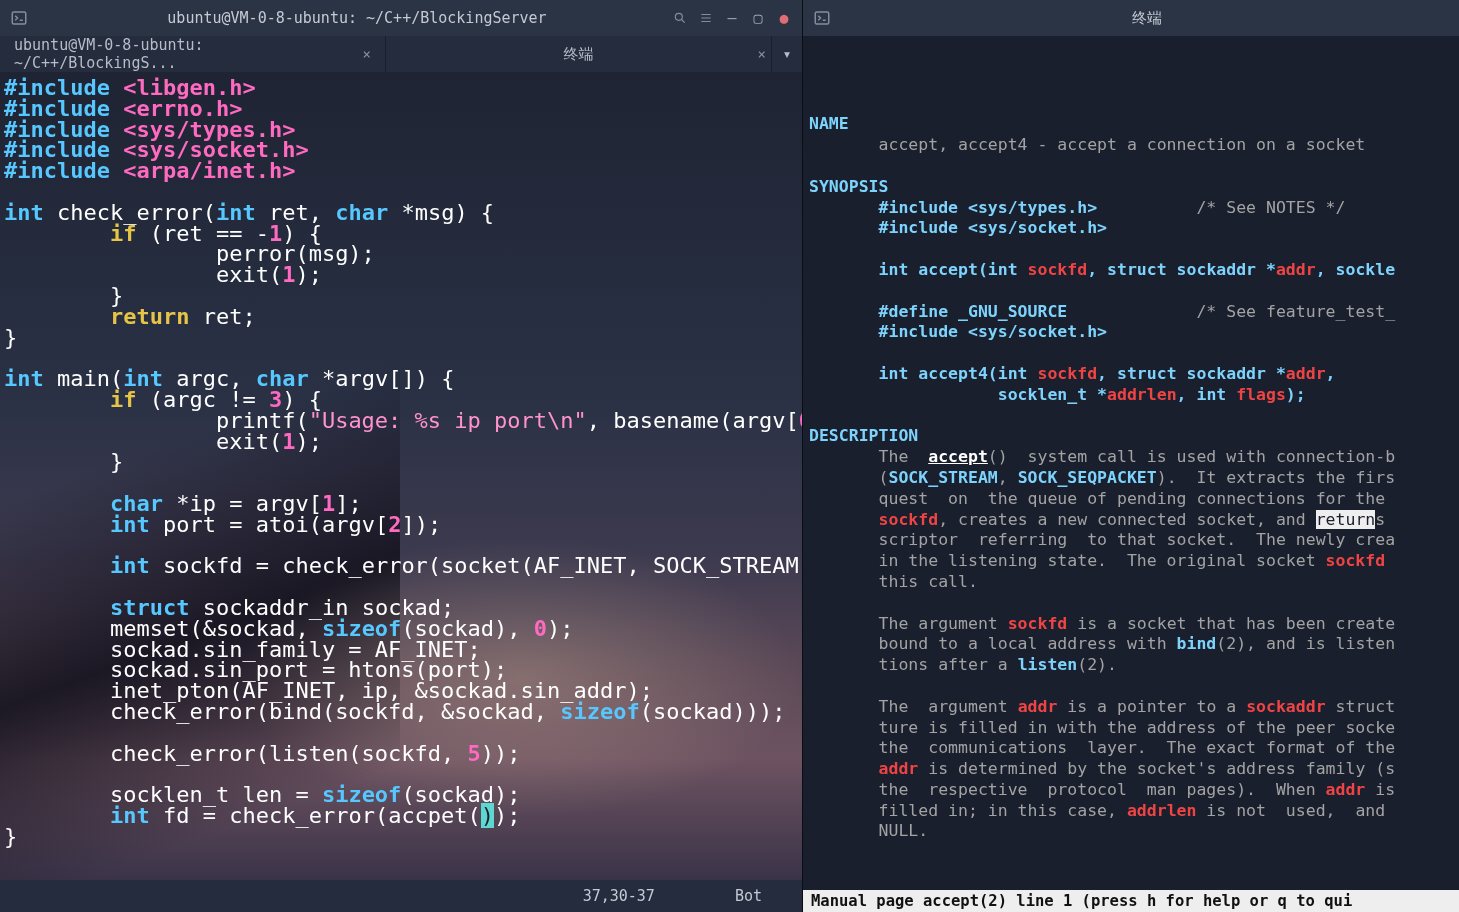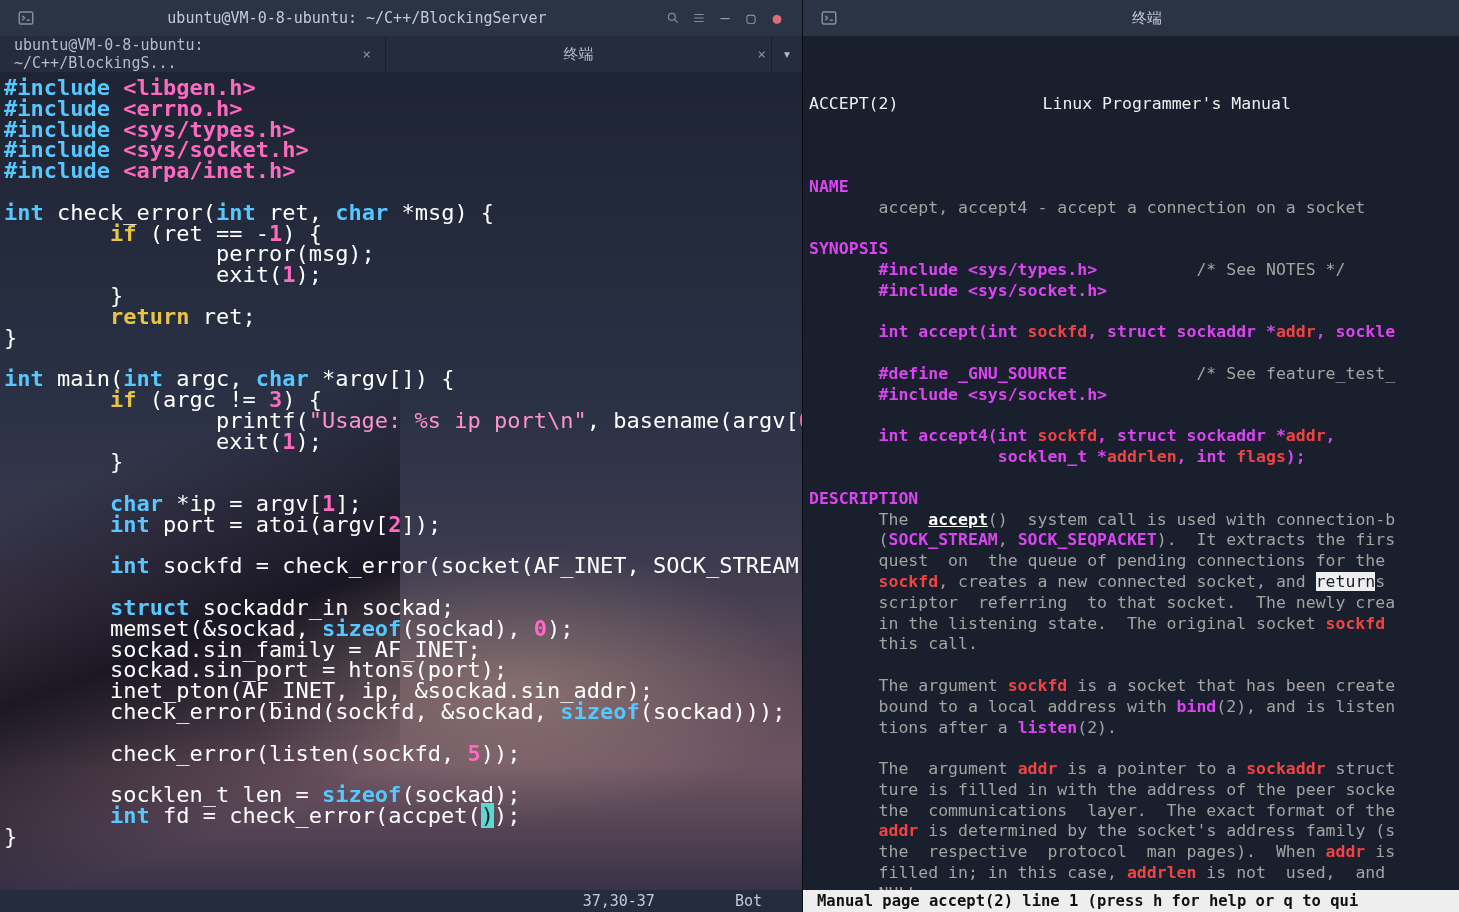--- a/index.html
+++ b/index.html
@@ -2,21 +2,21 @@
 <html><head>
 <meta charset="utf-8">
 <style>
 * { margin: 0; padding: 0; box-sizing: border-box; }
 html, body { width: 1459px; height: 912px; overflow: hidden; font-family: "DejaVu Sans Mono", "Consolas", monospace; background: #1a1f2e; }
 .desktop { width: 100%; height: 100%; display: flex; }
 .window { display: flex; flex-direction: column; position: relative; }
 .window-left { width: 803px; height: 100%; border-right: 1px solid #0a0d14; }
 .window-right { width: 656px; height: 100%; background: #1a1f2e; }
 
-.titlebar { height: 36px; background: #2b3444; display: flex; align-items: center; padding: 0 17px; color: #c5c9d4; font-size: 15px; }
+.titlebar { height: 36px; background: #2b3444; display: flex; align-items: center; padding: 0 10px; color: #c5c9d4; font-size: 15px; }
 .titlebar .icon { width: 18px; height: 18px; margin-right: 14px; opacity: 0.8; }
 .titlebar .title { flex: 1; text-align: center; white-space: nowrap; overflow: hidden; text-overflow: ellipsis; }
 .titlebar .controls { display: flex; gap: 10px; align-items: center; }
 .titlebar .ctrl { width: 16px; height: 16px; cursor: pointer; display:flex; align-items:center; justify-content:center; color:#9aa3b5; }
 .titlebar .ctrl.close { color: #e06c75; }
 .titlebar .search-icon, .titlebar .menu-icon { opacity:0.8; }
 
 .tabbar { height: 36px; background: #252c3d; display: flex; align-items: stretch; color: #b6bcc9; font-size: 15px; }
 .tab { display: flex; align-items: center; padding: 0 14px; border-right: 1px solid #1a1f2e; cursor: pointer; flex:1; max-width: 400px;}
 .tab .close-x { opacity: 0.7; font-size: 14px; }
@@ -30,35 +30,35 @@
 }
 .editor::before {
   content:""; position:absolute; inset:0;
   background:
     radial-gradient(ellipse 400px 200px at 65% 75%, rgba(255,220,180,0.25), transparent 70%),
     linear-gradient(160deg, transparent 30%, rgba(20,18,30,0.9) 50%, transparent 70%) -200px 200px / 600px 800px no-repeat;
   pointer-events:none;
 }
 .editor pre { position: relative; z-index: 1; white-space: pre; font-family: inherit; }
 
-.statusbar { height: 22px; background: #252c3d; color: #c5c9d4; font-size: 15px; display:flex; justify-content:flex-end; align-items:center; padding: 0 40px; gap: 80px; }
+.statusbar { height: 32px; background: #252c3d; color: #c5c9d4; font-size: 15px; display:flex; justify-content:flex-end; align-items:center; padding: 0 40px; gap: 80px; }
 
 .manpage { flex:1; background: #1a1f2e; color: #eeeeee; font-size: 16.5px; line-height: 20.8px; padding: 16px 4px 2px 6px; white-space: pre; overflow:hidden; font-family: inherit; font-weight: 500;}
 .manpage .hdr { display:flex; justify-content:space-between; padding-right: 20px;}
-.man-status { height: 22px; background: #eeeeee; color: #111; font-size: 15.5px; font-weight: bold; display:flex; align-items:center; padding: 0 14px; white-space:nowrap; overflow:hidden;}
+.man-status { height: 22px; background: #eeeeee; color: #111; font-size: 15.5px; font-weight: bold; display:flex; align-items:center; padding: 0 8px; white-space:nowrap; overflow:hidden;}
 
 
 .kw { color: #57c7ff; font-weight: bold;}
 .inc { color: #ff6ac1; font-weight: bold;}
 .str { color: #ff92d0; }
 .num { color: #ff6ac1; font-weight: bold;}
 .sym { color: #ffffff; }
 .gold{ color: #e6c446; font-weight:bold;}
 
-.m-red { color: #d946ef; font-weight:bold;}
+.m-red { color: #7dd3fc; font-weight:bold;}
 .m-grn { color: #ef4444; font-weight:bold;}
 .m-wht { color: #a3a3a3; }
 .m-wht-b { color: #ffffff; font-weight:bold;text-decoration:underline;}
 .m-inv { background:#eeeeee; color:#1a1f2e;}
 
 .cursor-block { background:#5ed7d1; color:#1a1f2e; }
 </style>
 </head>
 <body>
 
@@ -110,22 +110,17 @@
 
   <div class="window window-right">
     <div class="titlebar">
       <svg class="icon" viewBox="0 0 24 24" fill="none" stroke="#9aa3b5" stroke-width="2">
           <rect x="3" y="4" width="18" height="16" rx="2"></rect>
           <path d="M7 9l3 3-3 3M13 15h4"></path>
         </svg>
       <div class="title">终端</div>
     </div>
     <div class="manpage">
-      <div class="hdr">
-        <span>ACCEPT(2)</span>
-        <span>Linux Programmer's Manual</span>
-        <span></span>
-      </div>
       <pre id="man-pre"><div>&nbsp;</div><div class="m-red">NAME</div><div><span class="m-wht">       accept, accept4 - accept a connection on a socket</span></div><div>&nbsp;</div><div class="m-red">SYNOPSIS</div><div><span>       </span><span class="m-red">#include &lt;sys/types.h&gt;</span><span>          </span><span class="m-wht">/* See NOTES */</span></div><div><span>       </span><span class="m-red">#include &lt;sys/socket.h&gt;</span></div><div>&nbsp;</div><div><span>       </span><span class="m-red">int accept(int </span><span class="m-grn">sockfd</span><span class="m-red">, struct sockaddr *</span><span class="m-grn">addr</span><span class="m-red">, sockle</span></div><div>&nbsp;</div><div><span>       </span><span class="m-red">#define _GNU_SOURCE</span><span>             </span><span class="m-wht">/* See feature_test_</span></div><div><span>       </span><span class="m-red">#include &lt;sys/socket.h&gt;</span></div><div>&nbsp;</div><div><span>       </span><span class="m-red">int accept4(int </span><span class="m-grn">sockfd</span><span class="m-red">, struct sockaddr *</span><span class="m-grn">addr</span><span class="m-red">,</span></div><div><span>                   </span><span class="m-red">socklen_t *</span><span class="m-grn">addrlen</span><span class="m-red">, int </span><span class="m-grn">flags</span><span class="m-red">);</span></div><div>&nbsp;</div><div class="m-red">DESCRIPTION</div><div><span class="m-wht">       The  </span><span class="m-wht-b">accept</span><span class="m-wht">()  system call is used with connection-b</span></div><div><span class="m-wht">       (</span><span class="m-red">SOCK_STREAM</span><span class="m-wht">, </span><span class="m-red">SOCK_SEQPACKET</span><span class="m-wht">).  It extracts the firs</span></div><div><span class="m-wht">       quest  on  the queue of pending connections for the </span></div><div><span>       </span><span class="m-grn">sockfd</span><span class="m-wht">, creates a new connected socket, and </span><span class="m-inv">return</span><span class="m-wht">s </span></div><div><span class="m-wht">       scriptor  referring  to that socket.  The newly crea</span></div><div><span class="m-wht">       in the listening state.  The original socket </span><span class="m-grn">sockfd</span><span class="m-wht"> </span></div><div><span class="m-wht">       this call.</span></div><div>&nbsp;</div><div><span class="m-wht">       The argument </span><span class="m-grn">sockfd</span><span class="m-wht"> is a socket that has been create</span></div><div><span class="m-wht">       bound to a local address with </span><span class="m-red">bind</span><span class="m-wht">(2), and is listen</span></div><div><span class="m-wht">       tions after a </span><span class="m-red">listen</span><span class="m-wht">(2).</span></div><div>&nbsp;</div><div><span class="m-wht">       The  argument </span><span class="m-grn">addr</span><span class="m-wht"> is a pointer to a </span><span class="m-grn">sockaddr</span><span class="m-wht"> struct</span></div><div><span class="m-wht">       ture is filled in with the address of the peer socke</span></div><div><span class="m-wht">       the  communications  layer.  The exact format of the</span></div><div><span>       </span><span class="m-grn">addr</span><span class="m-wht"> is determined by the socket's address family (s</span></div><div><span class="m-wht">       the  respective  protocol  man pages).  When </span><span class="m-grn">addr</span><span class="m-wht"> is</span></div><div><span class="m-wht">       filled in; in this case, </span><span class="m-grn">addrlen</span><span class="m-wht"> is not  used,  and </span></div><div><span class="m-wht">       NULL.</span></div></pre>
     </div>
     <div class="man-status"> Manual page accept(2) line 1 (press h for help or q to qui</div>
   </div>
 </div>
 
 </body></html>

